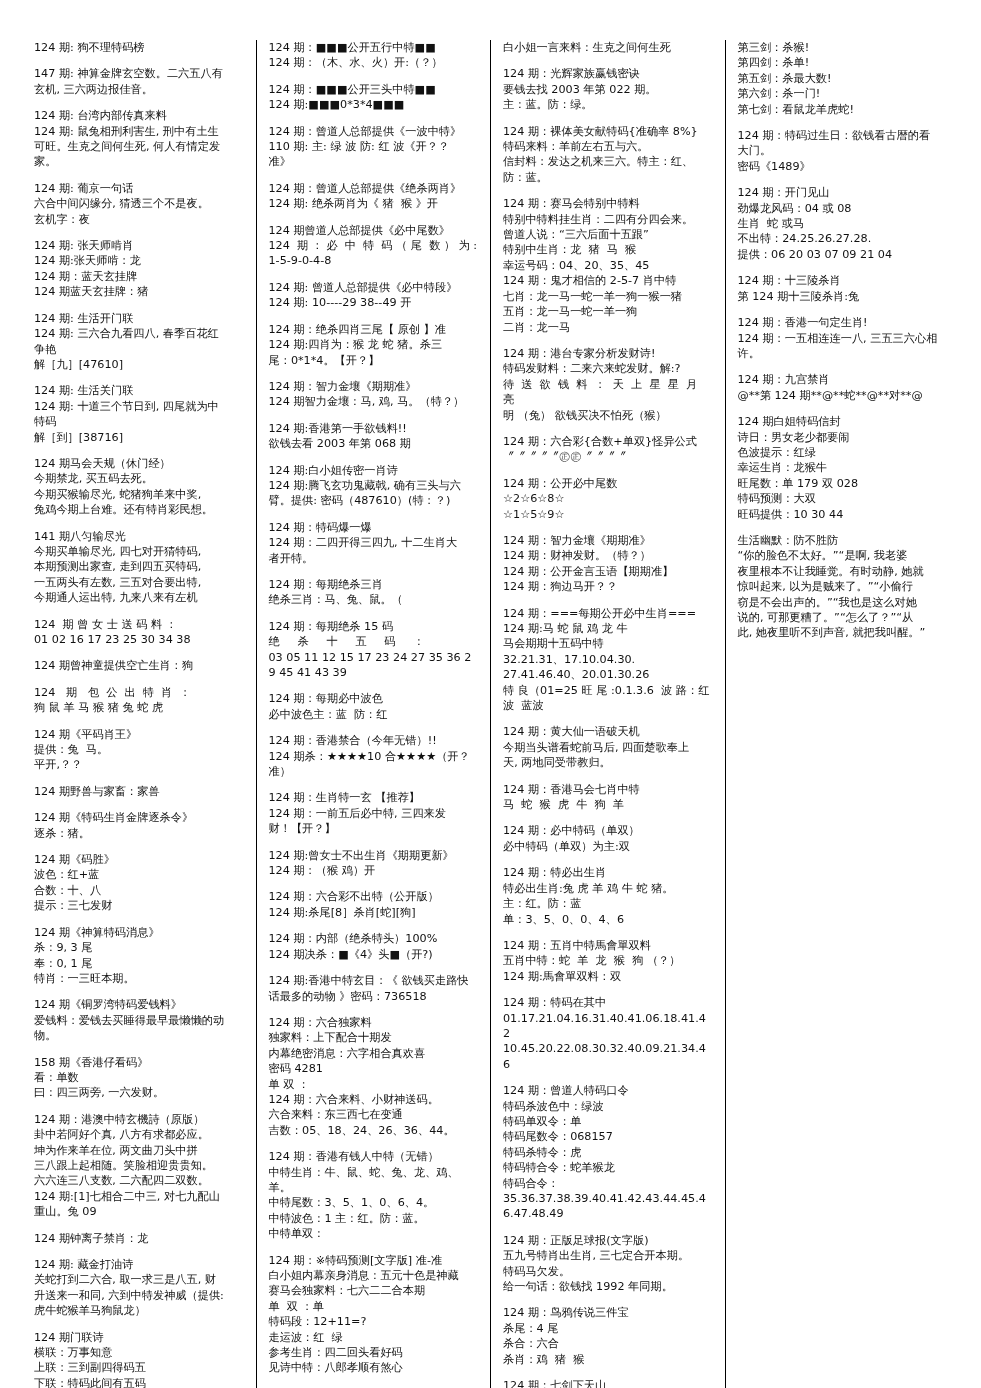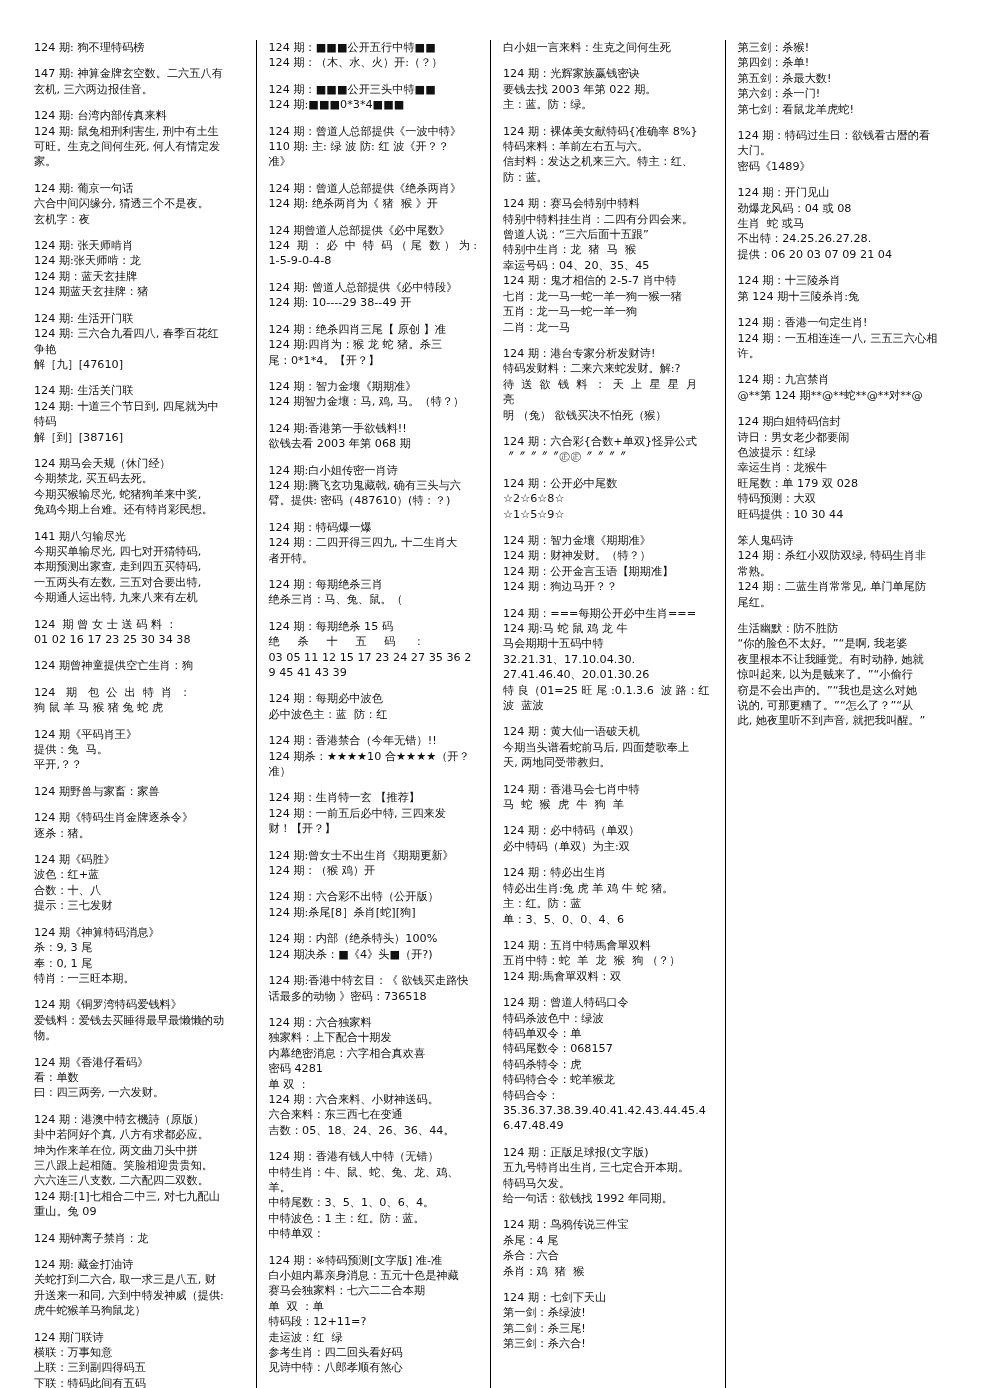--- a/index.html
+++ b/index.html
@@ -135,21 +135,21 @@
 杀：9, 3 尾
 奉：0, 1 尾
 特肖：一三旺本期。</p>
         </div>
         <div class="block">
           <p>124 期《铜罗湾特码爱钱料》
 爱钱料：爱钱去买睡得最早最懒懒的动
 物。</p>
         </div>
         <div class="block">
-          <p>124 期《香港仔看码》
+          <p>158 期《香港仔看码》
 看：单数
 曰：四三两旁, 一六发财。</p>
         </div>
         <div class="block">
           <p>124 期：港澳中特玄機詩（原版）
 卦中若阿好个真, 八方有求都必应。
 坤为作来羊在位, 两文曲刀头中拼
 三八跟上起相随。笑脸相迎贵贵知。
 六六连三八支数, 二六配四二双数。
 124 期:[1]七相合二中三, 对七九配山
@@ -365,20 +365,27 @@
 特必出生肖:兔 虎 羊 鸡 牛 蛇 猪。
 主：红。防：蓝
 单：3、5、0、0、4、6</p>
         </div>
         <div class="block">
           <p>124 期：五肖中特馬會單双料
 五肖中特：蛇  羊  龙  猴  狗 （？）
 124 期:馬會單双料：双</p>
         </div>
         <div class="block">
+          <p>124 期：特码在其中
+01.17.21.04.16.31.40.41.06.18.41.4
+2
+10.45.20.22.08.30.32.40.09.21.34.4
+6</p>
+        </div>
+        <div class="block">
           <p>124 期：曾道人特码口令
 特码杀波色中：绿波
 特码单双令：单
 特码尾数令：068157
 特码杀特令：虎
 特码特合令：蛇羊猴龙
 特码合令：
 35.36.37.38.39.40.41.42.43.44.45.4
 6.47.48.49</p>
         </div>
@@ -437,27 +444,20 @@
         <div class="block">
           <p>124 期白姐特码信封
 诗日：男女老少都要闹
 色波提示：红绿
 幸运生肖：龙猴牛
 旺尾数：单 179 双 028
 特码预测：大双
 旺码提供：10 30 44</p>
         </div>
         <div class="block">
-          <p>笨人鬼码诗
-124 期：杀红小双防双绿, 特码生肖非
-常熟。
-124 期：二蓝生肖常常见, 单门单尾防
-尾红。</p>
-        </div>
-        <div class="block">
           <p>生活幽默：防不胜防
 “你的脸色不太好。”“是啊, 我老婆
 夜里根本不让我睡觉。有时动静, 她就
 惊叫起来, 以为是贼来了。”“小偷行
 窃是不会出声的。”“我也是这么对她
 说的, 可那更糟了。”“怎么了？”“从
 此, 她夜里听不到声音, 就把我叫醒。”</p>
         </div>
       </div>
   </div>

